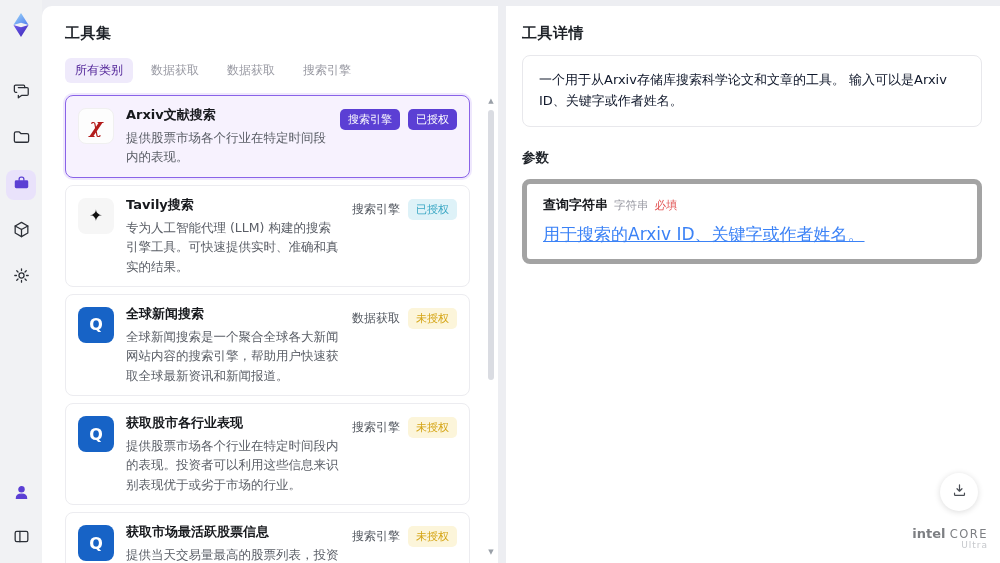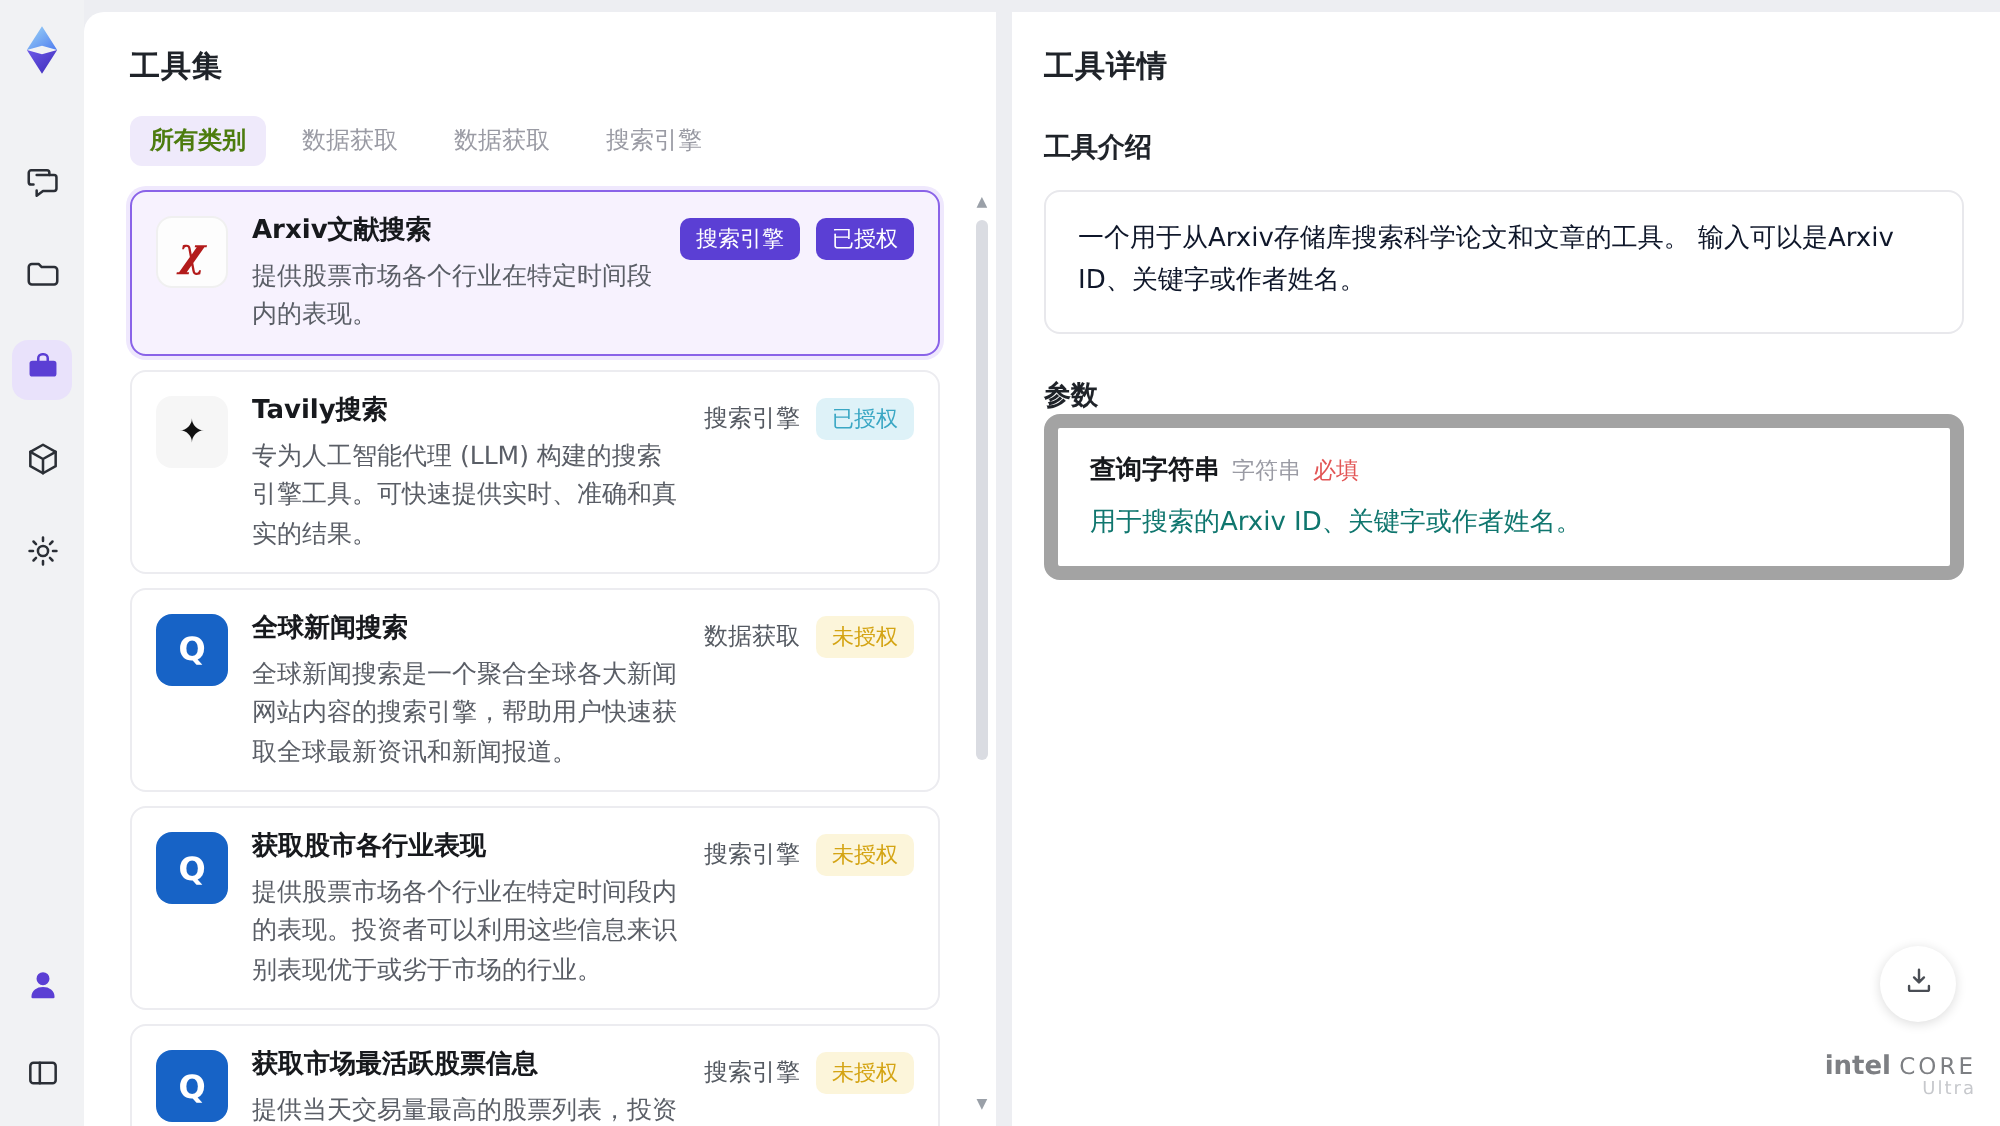--- a/index.html
+++ b/index.html
@@ -22,21 +22,21 @@
   .rail-btn.user svg { stroke:#5b3fd4; fill:#5b3fd4; }
 
   
   .main {
     width:456px; flex:0 0 456px; background:#ffffff; margin-top:6px;
     border-radius:10px 0 0 0; padding:18px 14px 0 23px; position:relative; overflow:hidden;
   }
   .main h1 { font-size:15px; font-weight:bold; letter-spacing:.5px; }
   .tabs { display:flex; align-items:center; gap:8px; margin-top:15px; }
   .tab { font-size:12px; color:#9a9ba4; padding:4px 10px; border-radius:6px; cursor:pointer; white-space:nowrap; }
-  .tab.active { color:#4d7c0f; background:#efeafb; font-weight:bold; }
+  .tab.active { color:#4c1d95; background:#efeafb; font-weight:normal; }
 
   .tool-list { margin-top:12px; padding-right:14px; }
   .card {
     display:flex; align-items:flex-start; gap:12px;
     border:1px solid #ececf0; border-radius:8px; background:#fff;
     padding:10px 12px; margin-bottom:7px; cursor:pointer;
   }
   .card.selected { border:1.5px solid #8a63e8; background:#f7f2fe; box-shadow:0 0 0 2px #efe8fd; }
   .tool-ic { width:36px; height:36px; flex:0 0 36px; border-radius:8px; display:flex; align-items:center; justify-content:center; margin-top:2px; }
   .tool-ic.arxiv { background:#fdfdfd; border:1px solid #f0f0f0; color:#b31b1b; font-size:20px; font-family:"DejaVu Serif","Liberation Serif",serif; font-style:italic; font-weight:bold; }
@@ -61,26 +61,26 @@
   .detail {
     flex:1; background:#ffffff; margin-top:6px; margin-left:8px;
     padding:18px 18px 0 16px; position:relative; overflow:hidden;
   }
   .detail h1 { font-size:15px; font-weight:bold; letter-spacing:.5px; }
   .detail h2 { font-size:13.5px; font-weight:bold; margin-top:22px; }
   .info-box {
     border:1px solid #e8e8ec; border-radius:8px; background:#fff;
     padding:14px 16px; margin-top:12px; font-size:13px; color:#0f172a; line-height:1.6;
   }
-  .param-box { border:7px solid #a3a3a3; border-radius:8px; padding:12px 16px; margin-top:0; }
+  .param-box { border:5px solid #a3a3a3; border-radius:8px; padding:12px 16px; margin-top:12px; }
   .param-head { display:flex; align-items:baseline; gap:6px; }
   .param-name { font-size:13px; font-weight:bold; color:#17191d; }
   .param-type { font-size:11.5px; color:#9a9ba4; }
   .param-req { font-size:11.5px; color:#e25555; }
-  .param-desc { font-size:13px; color:#0f766e; margin-top:8px; line-height:1.5; }
+  .param-desc { font-size:17px; color:#3b82f6; margin-top:8px; line-height:1.5;text-decoration:underline; }
 
   .fab {
     position:absolute; right:22px; bottom:52px; width:38px; height:38px; border-radius:50%;
     background:#fff; box-shadow:0 1px 6px rgba(0,0,0,.14); display:flex; align-items:center; justify-content:center; cursor:pointer;
   }
   .fab svg { width:17px; height:17px; stroke:#4a4e55; stroke-width:1.7; fill:none; stroke-linecap:round; stroke-linejoin:round; }
   .brand { position:absolute; right:12px; bottom:12px; text-align:right; color:#7d7f83; line-height:1.1; }
   .brand .row1 { font-size:13px; }
   .brand .intel { font-weight:bold; }
   .brand .core { letter-spacing:1.5px; font-size:11.5px; }
@@ -231,21 +231,20 @@
   <div class="vscroll">
     <div class="arrow">▲</div>
     <div class="thumb"></div>
     <div class="arrow" style="position:absolute; bottom:0;">▼</div>
   </div>
 </section>
 
 <section class="detail">
   <h1>工具详情</h1>
 
-  <h2>工具介绍</h2>
   <div class="info-box">一个用于从Arxiv存储库搜索科学论文和文章的工具。 输入可以是Arxiv ID、关键字或作者姓名。</div>
 
   <h2>参数</h2>
   <div class="param-box">
     <div class="param-head">
       <span class="param-name">查询字符串</span>
       <span class="param-type">字符串</span>
       <span class="param-req">必填</span>
     </div>
     <div class="param-desc">用于搜索的Arxiv ID、关键字或作者姓名。</div>

